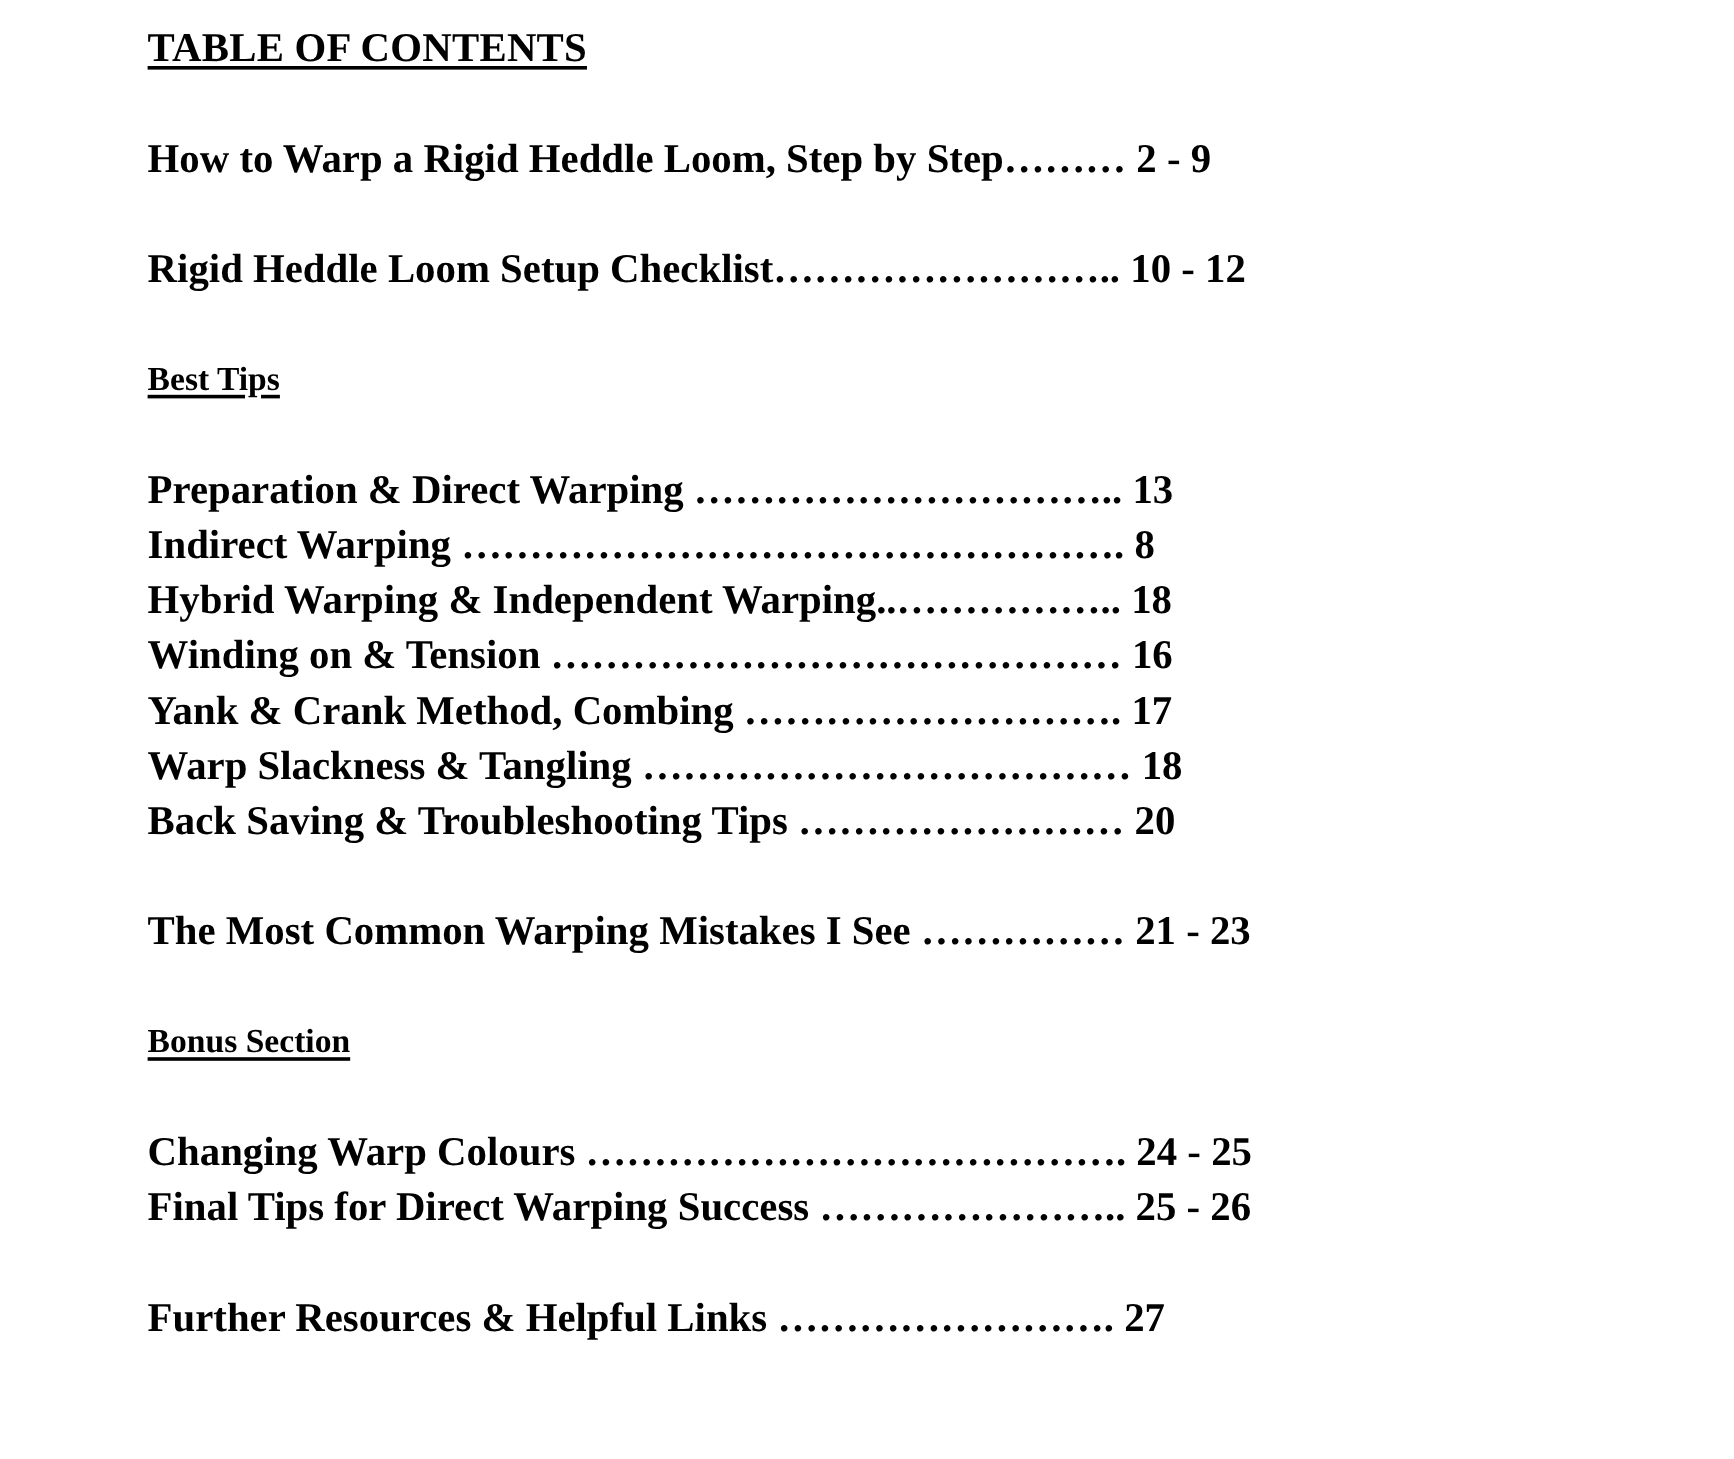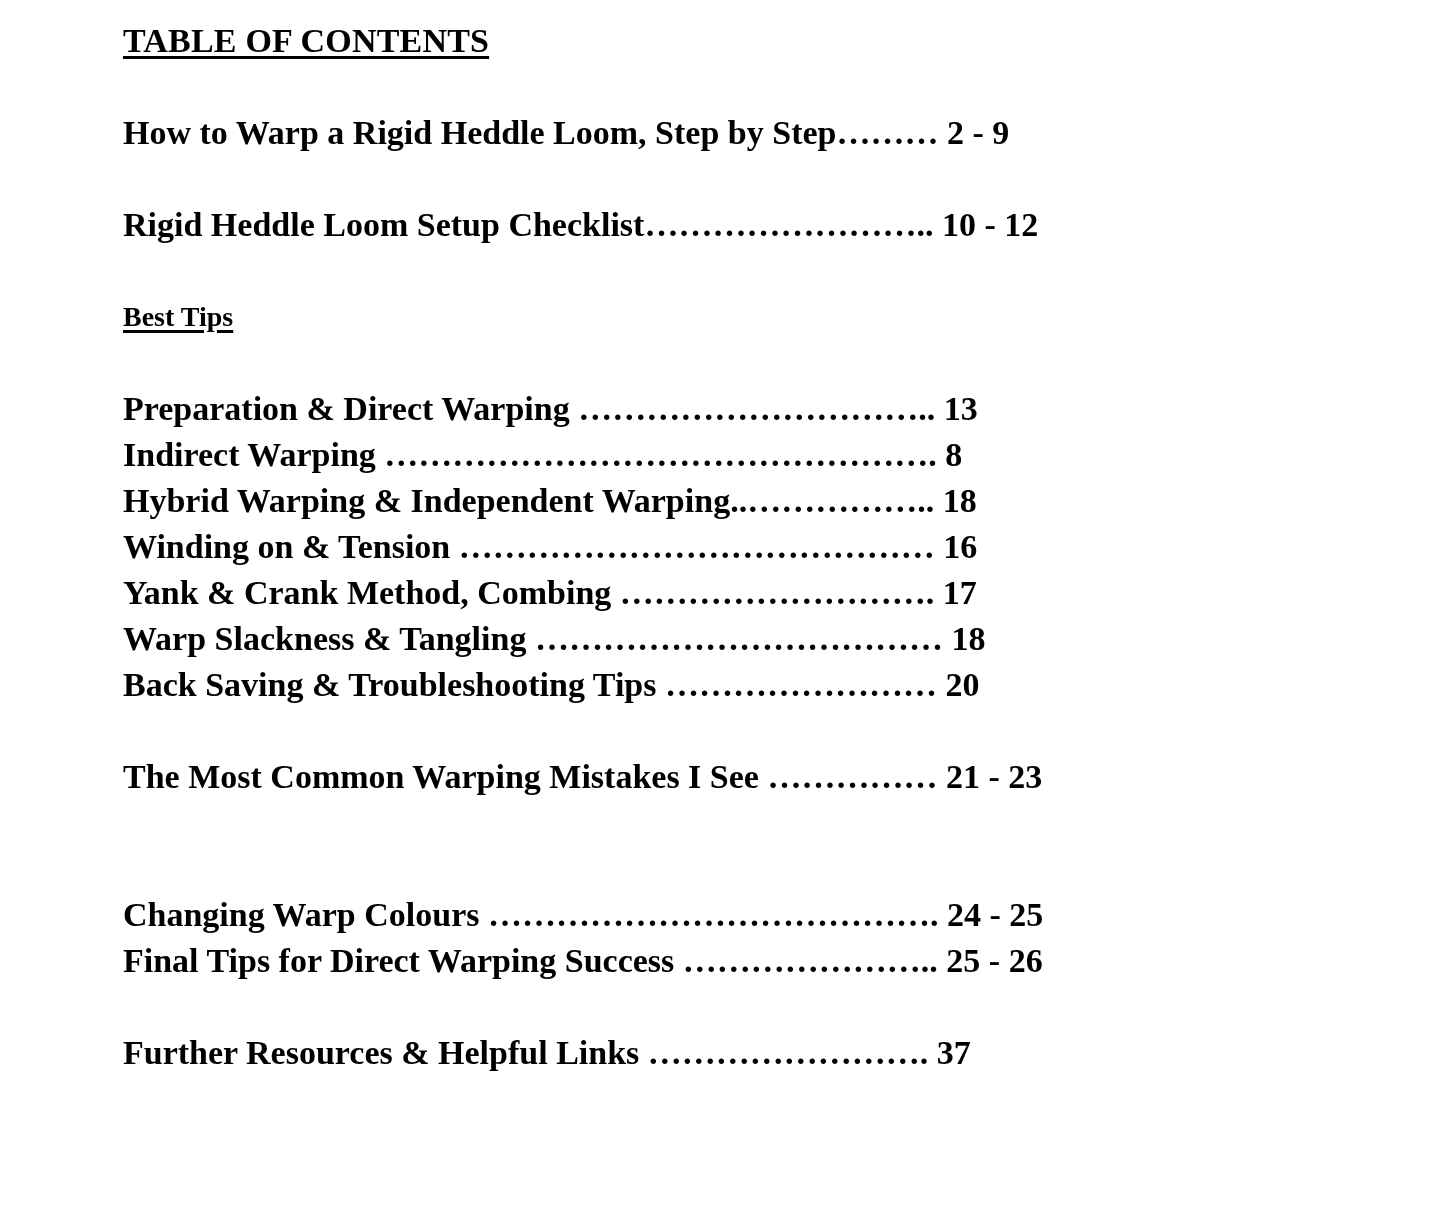--- a/index.html
+++ b/index.html
@@ -106,25 +106,26 @@
 
 
     <div class="entry"><span class="label">Back Saving &amp; Troubleshooting Tips </span><span class="leader">……………………</span> <span class="pageno">20</span></div>
 
     <div class="spacer">&nbsp;</div>
 
     <div class="entry"><span class="label">The Most Common Warping Mistakes I See </span><span class="leader">……………</span> <span class="pageno">21 - 23</span></div>
 
     <div class="spacer">&nbsp;</div>
 
+    <div class="section-head"><span class="u">Bonus Section</span></div>
 
     <div class="spacer">&nbsp;</div>
 
     <div class="entry"><span class="label">Changing Warp Colours </span><span class="leader">………………………………….</span> <span class="pageno">24 - 25</span></div>
 
     <div class="entry"><span class="label">Final Tips for Direct Warping Success </span><span class="leader">…………………..</span> <span class="pageno">25 - 26</span></div>
 
     <div class="spacer">&nbsp;</div>
 
-    <div class="entry"><span class="label">Further Resources &amp; Helpful Links </span><span class="leader">…………………….</span> <span class="pageno">37</span></div>
+    <div class="entry"><span class="label">Further Resources &amp; Helpful Links </span><span class="leader">…………………….</span> <span class="pageno">27</span></div>
 
   </div>
 </div>
 
 </body></html>

